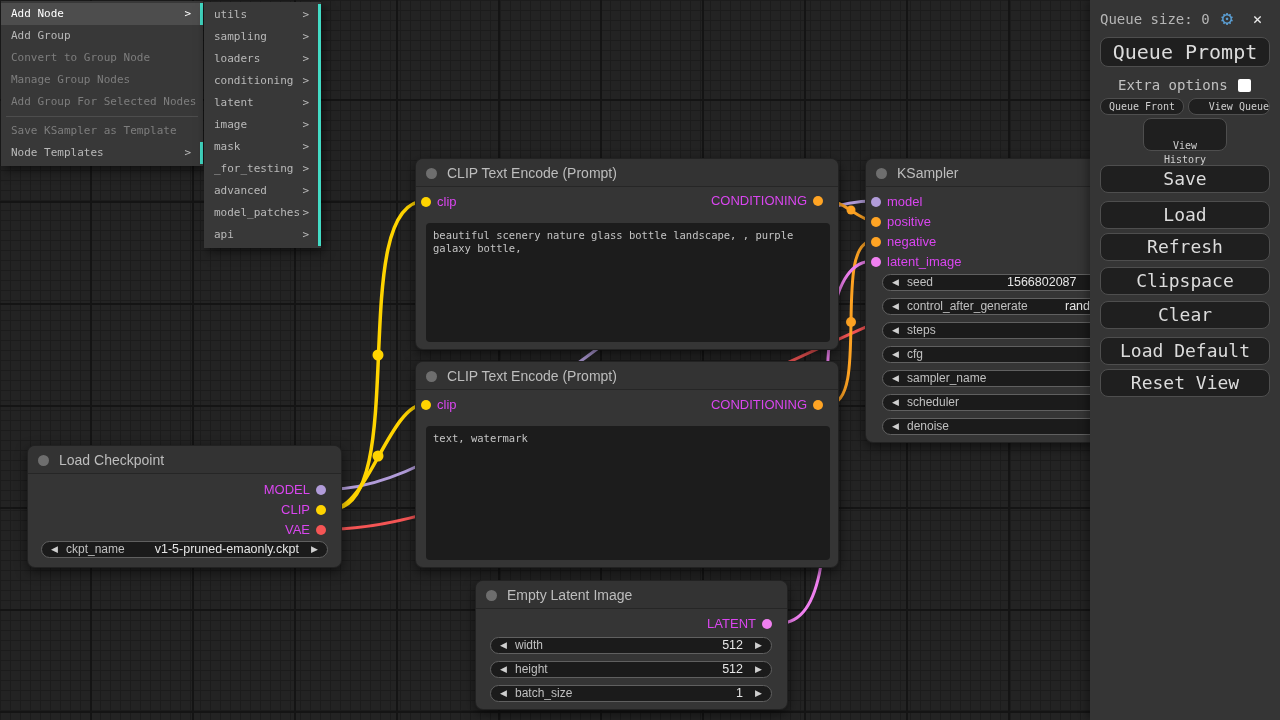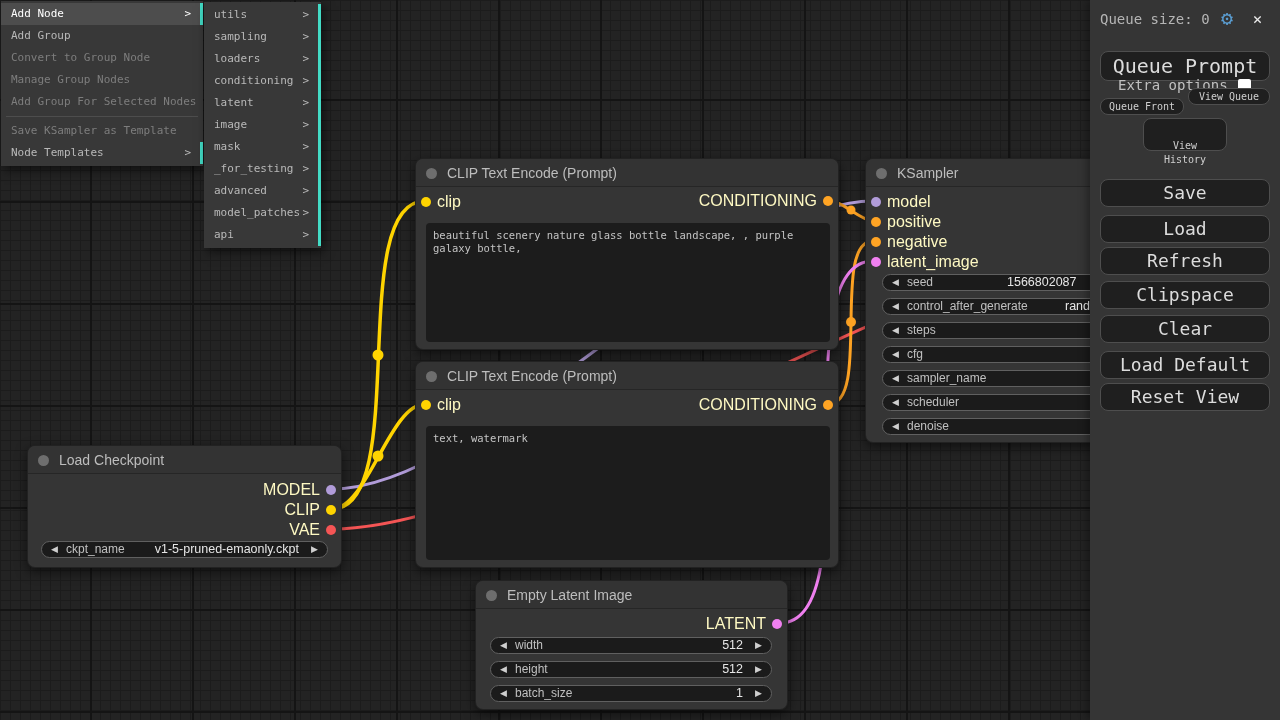--- a/index.html
+++ b/index.html
@@ -28,22 +28,22 @@
     box-shadow:0 4px 12px rgba(0,0,0,.55); border:1px solid rgba(0,0,0,.35);
   }
   .node-header {
     position:relative; height:28px; background:#333333;
     border-radius:8px 8px 0 0; border-bottom:1px solid rgba(0,0,0,.25);
   }
   .hdot { position:absolute; left:10px; top:9px; width:11px; height:11px;
     border-radius:50%; background:#6e6e6e; }
   .ntitle { position:absolute; left:31px; top:0; line-height:28px;
     font-size:14px; color:#bdbdbd; white-space:nowrap; }
-  .port { position:absolute; left:0; right:0; height:14px; line-height:14px;
-    font-size:16px; color:#fef9c3; white-space:nowrap; }
+  .port { position:absolute; left:0; right:10px; height:14px; line-height:14px;
+    font-size:13px; color:#d946ef; white-space:nowrap; }
   .dot { position:absolute; top:2px; width:10px; height:10px; border-radius:50%; }
   .port.in  .dot { left:5px; }
   .port.in  .plabel { position:absolute; left:21px; }
   .port.out { text-align:right; }
   .port.out .dot { right:5px; }
   .port.out .plabel { position:absolute; right:21px; }
   .c-model{background:#b19cd9} .c-clip{background:#ffd400}
   .c-cond{background:#ffa424} .c-vae{background:#f55555} .c-latent{background:#f080f0}
   .ta {
     position:absolute; background:#1c1c1c; border:none; border-radius:4px;
@@ -63,21 +63,21 @@
   
   #sidebar {
     position:absolute; left:1090px; top:0; width:190px; height:720px;
     background:#353535; z-index:10; box-shadow:-3px 0 8px rgba(0,0,0,.35);
     font-family:"DejaVu Sans Mono", monospace; color:#c9c9c9;
   }
   .sbtn {
     position:absolute; left:10px; width:170px; height:28px;
     background:#1f1f1f; border:1px solid #4e4e4e; border-radius:8px;
     color:#dcdcdc; font-family:"DejaVu Sans Mono", monospace; font-size:18px;
-    text-align:center; line-height:26px; cursor:pointer;margin-top:14px;
+    text-align:center; line-height:26px; cursor:pointer;
   }
   .sbtn-small {
     position:absolute; height:17px; background:#1f1f1f; border:1px solid #4e4e4e;
     border-radius:8px; color:#cfcfcf; font-size:10px; text-align:center;
     line-height:15px; font-family:"DejaVu Sans Mono", monospace; cursor:pointer;
   }
   
   .menu {
     position:absolute; z-index:20; background:#383838; padding:2px 0;
     box-shadow:3px 4px 10px rgba(0,0,0,.55);
@@ -266,21 +266,21 @@
     <div style="position:absolute;left:10px;top:11px;font-size:14px;color:#b5b5b5;">Queue size: 0</div>
     <div style="position:absolute;left:131px;top:7px;font-size:20px;line-height:22px;color:#5b9fd4;cursor:pointer;">⚙</div>
     <div style="position:absolute;left:163px;top:10px;font-size:15px;font-weight:bold;color:#ececec;cursor:pointer;">✕</div>
 
     <button class="sbtn" style="top:37px;height:30px;font-size:20px;line-height:28px;">Queue Prompt</button>
 
     <div style="position:absolute;left:28px;top:77px;font-size:14px;color:#c0c0c0;">Extra options</div>
     <span style="position:absolute;left:148px;top:79px;width:13px;height:13px;background:#ffffff;border-radius:2px;cursor:pointer;"></span>
 
     <button class="sbtn-small" style="left:10px;top:98px;width:84px;">Queue Front</button>
-    <button class="sbtn-small" style="left:98px;top:88px;width:82px;">View Queue</button>
+    <button class="sbtn-small" style="left:98px;top:98px;width:82px;text-align:right;">View Queue</button>
     <button class="sbtn-small" style="left:53px;top:118px;width:84px;height:33px;white-space:pre-line;line-height:14px;padding-top:20px;">View
 History</button>
 
     <button class="sbtn" style="top:165px;">Save</button>
     <button class="sbtn" style="top:201px;">Load</button>
     <button class="sbtn" style="top:233px;">Refresh</button>
     <button class="sbtn" style="top:267px;">Clipspace</button>
     <button class="sbtn" style="top:301px;">Clear</button>
     <button class="sbtn" style="top:337px;">Load Default</button>
     <button class="sbtn" style="top:369px;">Reset View</button>

